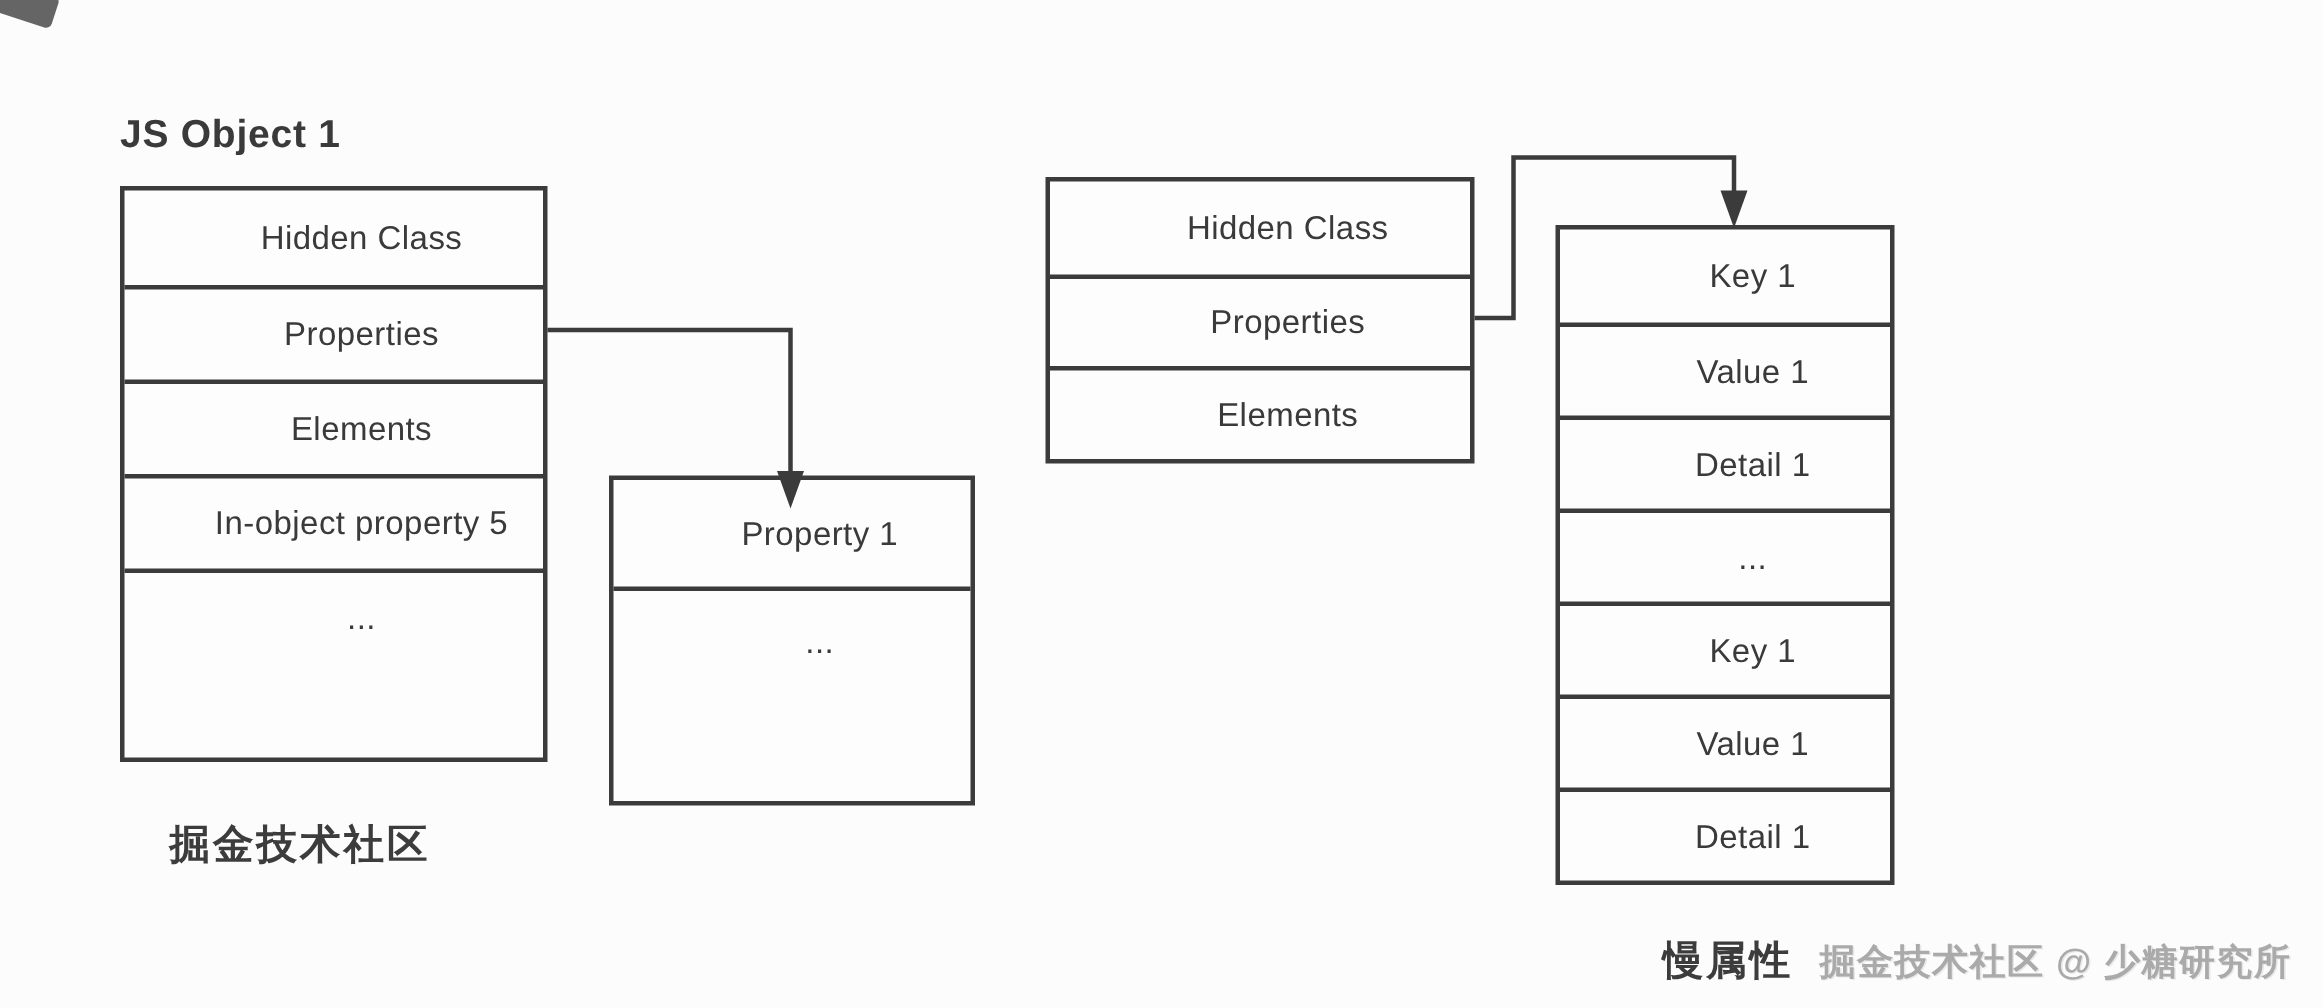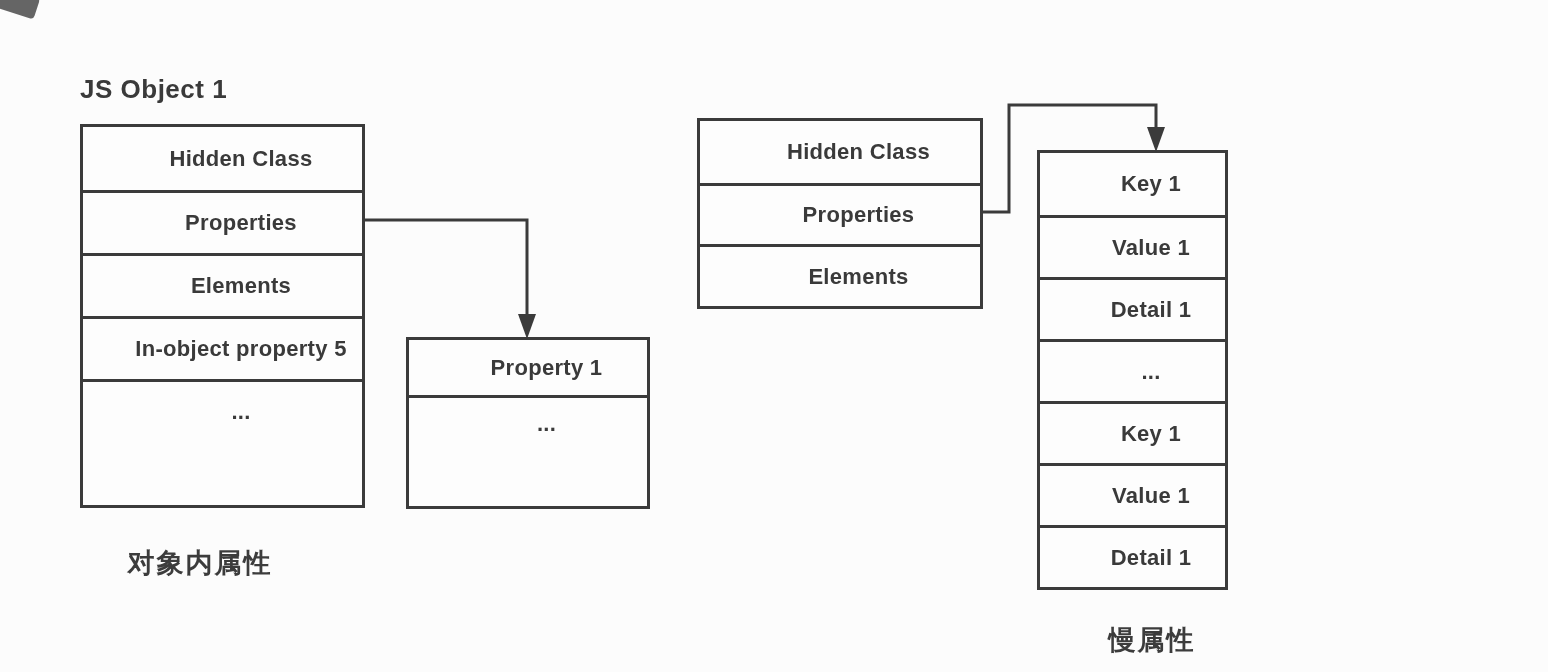--- a/index.html
+++ b/index.html
@@ -36,21 +36,21 @@
     position: absolute;
     display: grid;
     border: 3px solid #3b3b3b;
     background: #fdfdfd;
     box-sizing: border-box;
   }
   .memtable .row {
     display: flex;
     align-items: center;
     justify-content: center;
-    font-weight: bold;
+    font-weight: normal;
     font-size: 22px;
     letter-spacing: .3px;
     border-top: 3px solid #3b3b3b;
     color: #3a3a3a;
     white-space: nowrap;
     padding-left: 37px;
   }
   .memtable .row:first-child { border-top: none; }
   .cn-label {
     position: absolute;
@@ -85,47 +85,48 @@
   <div class="obj-title" style="left:80px; top:74px; width:285px;">JS Object 1</div>
 
   <div class="memtable" style="left:80px; top:124px; width:285px; height:384px; grid-template-rows:repeat(6,1fr);">
     <div class="row">Hidden Class</div>
     <div class="row">Properties</div>
     <div class="row">Elements</div>
     <div class="row">In-object property 5</div>
     <div class="row">...</div>
   </div>
 
-  <div class="cn-label" style="left:80px; top:545px; width:240px;">对象内属性</div>
+  <div class="cn-label" style="left:80px; top:545px; width:240px;">掘金技术社区</div>
 
-  <div class="memtable" style="left:406px; top:337px; width:244px; height:172px; grid-template-rows:repeat(3,1fr);">
+  <div class="memtable" style="left:406px; top:317px; width:244px; height:220px; grid-template-rows:repeat(3,1fr);">
     <div class="row">Property 1</div>
     <div class="row">...</div>
   </div>
 
 
 
   <div class="memtable" style="left:697px; top:118px; width:286px; height:191px; grid-template-rows:repeat(3,1fr);">
     <div class="row">Hidden Class</div>
     <div class="row">Properties</div>
     <div class="row">Elements</div>
   </div>
 
-  <div class="memtable" style="left:1037px; top:150px; width:191px; height:440px; grid-template-rows:repeat(7,1fr);">
+  <div class="memtable" style="left:1037px; top:150px; width:226px; height:440px; grid-template-rows:repeat(7,1fr);">
     <div class="row">Key 1</div>
     <div class="row">Value 1</div>
     <div class="row">Detail 1</div>
     <div class="row">...</div>
     <div class="row">Key 1</div>
     <div class="row">Value 1</div>
     <div class="row">Detail 1</div>
   </div>
 
   <div class="cn-label" style="left:1037px; top:622px; width:230px;">慢属性</div>
 
+  <div class="watermark" style="left:1213px; top:625px;">掘金技术社区 @ 少糖研究所</div>
 
   <svg class="connectors" width="1548" height="672" viewBox="0 0 1548 672">
 
     <g>
       <path d="M 365 220 H 527 V 317" fill="none" stroke="#3b3b3b" stroke-width="3"></path>
       <polygon points="527,339 518,314 536,314" fill="#3b3b3b"></polygon>
     </g>
 
     <g>
       <path d="M 983 212 H 1009 V 105 H 1156 V 130" fill="none" stroke="#3b3b3b" stroke-width="3"></path>

